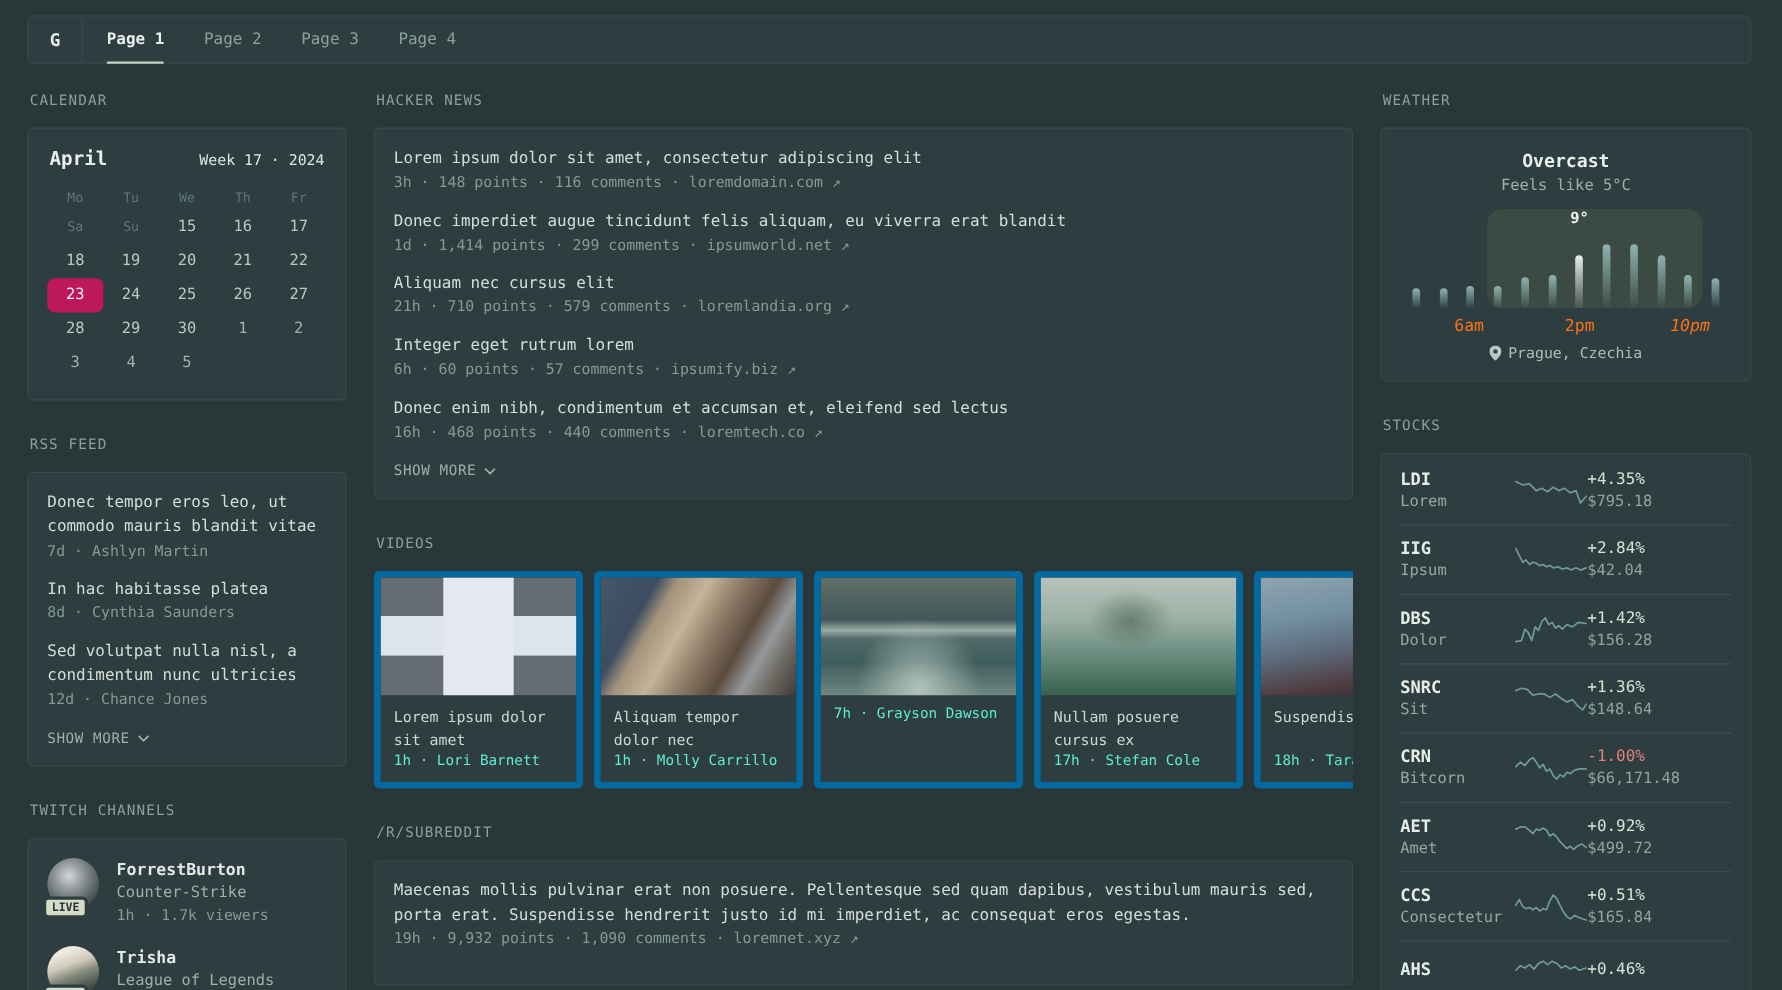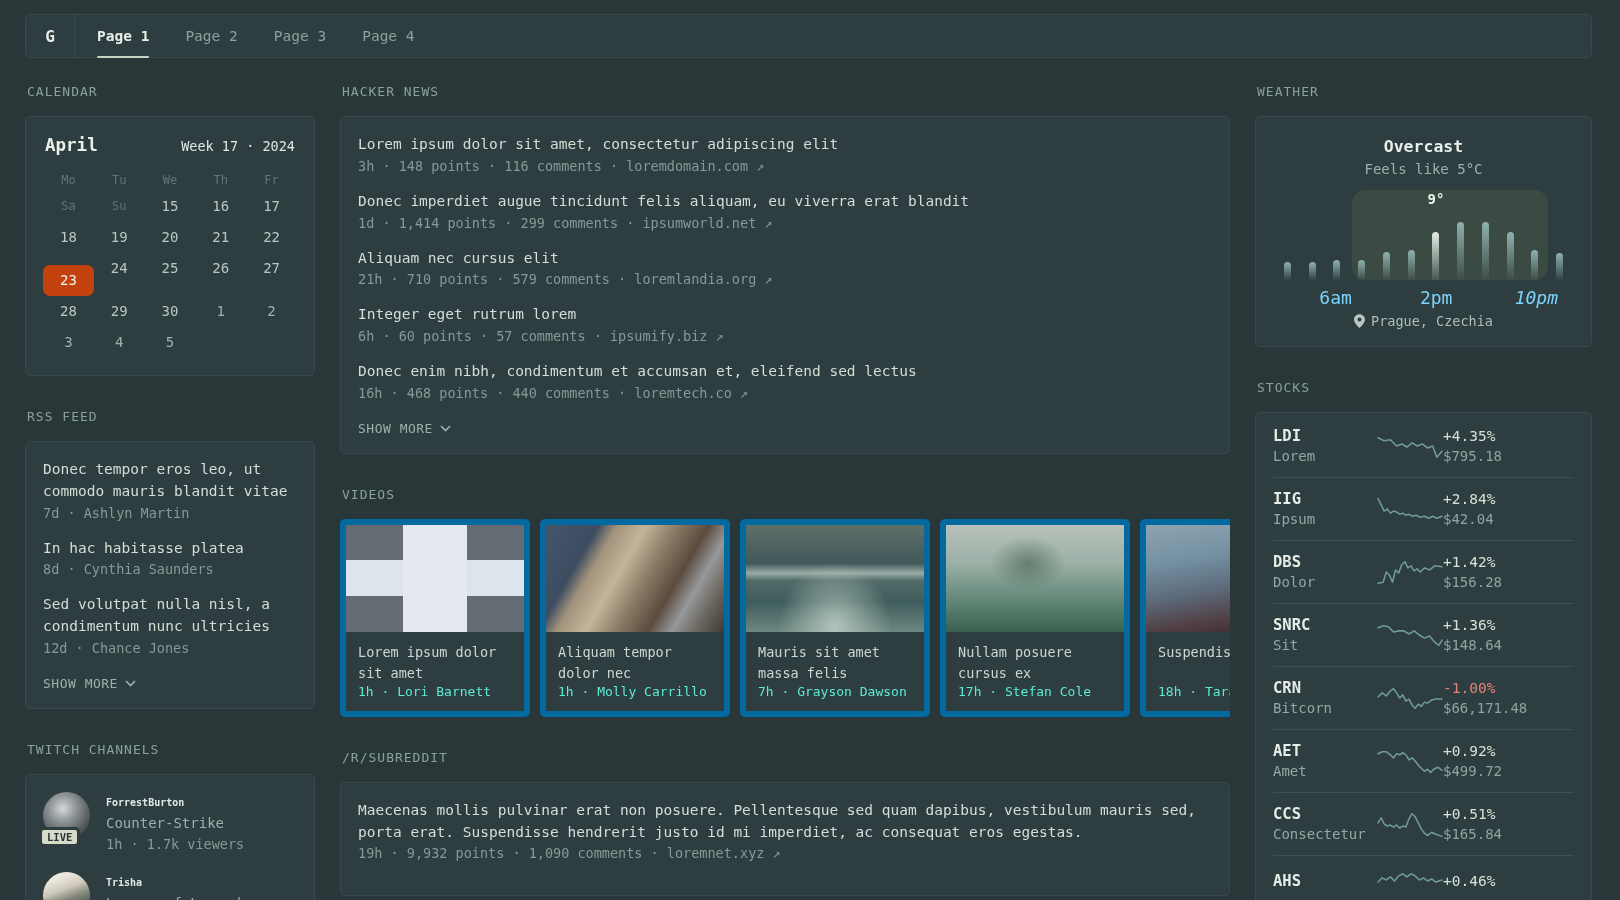--- a/index.html
+++ b/index.html
@@ -23,42 +23,42 @@
   .sec-label{font-size:13px;letter-spacing:1px;color:#8aa09c;margin:0 0 17px 2px;}
   .panel{box-sizing:border-box;background:#2e3e40;border:1px solid #3a4a4c;border-radius:5px;padding:17px;}
 
   
   .cal-head{display:flex;align-items:baseline;justify-content:space-between;margin:1px 2px 10px 2px;}
   .cal-month{font-size:17.5px;font-weight:bold;color:#e9efe9;}
   .cal-week{font-size:13.5px;color:#dfe7e0;}
   .cal-grid{display:grid;grid-template-columns:repeat(5,1fr);row-gap:0;}
   .cal-wd{font-size:12px;color:#5e7678;text-align:center;height:26px;line-height:30px;}
   .cd{font-size:14px;color:#b9c8c1;text-align:center;height:31px;line-height:31px;border-radius:7px;}
-  .cd.cal-selected{background:#c2410c;color:#eef3ee;margin-top:12px;}
+  .cd.cal-selected{background:#be185d;color:#eef3ee;}
   .cd.cal-outside{color:#a0b2ac;}
 
   
   .feed-item{margin-bottom:17px;cursor:pointer;}
   .feed-title{font-size:14.5px;line-height:1.5;color:#d4ded6;}
   .feed-meta{font-size:13.5px;color:#849a96;margin-top:2px;}
   .show-more{display:flex;align-items:center;gap:7px;font-size:13px;letter-spacing:0.5px;color:#9db0ab;
              margin-top:20px;cursor:pointer;}
   .chev{width:11px;height:7px;}
   .chev polyline{fill:none;stroke:#9db0ab;stroke-width:1.6;}
 
   
   .tw-row{display:flex;gap:16px;margin-bottom:18px;cursor:pointer;}
   .avatar{width:47px;height:47px;border-radius:50%;flex:0 0 47px;position:relative;}
   .av1{background:radial-gradient(circle at 42% 35%,#d3d7d8 0%,#8a9193 35%,#4c5456 70%,#22282a 100%);}
   .av2{background:linear-gradient(160deg,#ece8de 18%,#cfcabb 38%,#878b7e 55%,#414c44 80%);}
   .av3{background:radial-gradient(circle at 50% 42%,#ecdccb 0%,#cda88b 48%,#8d7a6b 85%);}
   .live{position:absolute;left:-4px;bottom:-8px;background:#d6dcc7;color:#273538;font-size:10.5px;font-weight:bold;
         padding:1px 5px;border-radius:5px;border:3px solid #2e3e40;}
   .live:empty{display:none;}
-  .tw-name{font-size:10px;font-weight:600;color:#e2eae3;line-height:21px;}
+  .tw-name{font-size:15px;font-weight:600;color:#e2eae3;line-height:21px;}
   .tw-game{font-size:14px;color:#9db0ab;line-height:21px;}
   .tw-meta{font-size:13.5px;color:#849a96;line-height:20px;}
 
   
   .video-row{display:flex;gap:10px;width:890px;overflow:hidden;}
   .vcard{box-sizing:border-box;flex:0 0 190px;width:190px;background:#2e3e40;border:6px solid #0369a1;
          border-radius:5px;overflow:hidden;cursor:pointer;}
   .thumb{width:100%;height:107px;}
   .t1{background-color:#646b72;
       background-image:linear-gradient(#e3e9ef,#e3e9ef),linear-gradient(#dde4eb,#dde4eb);
@@ -76,21 +76,21 @@
 
   
   .w-cond{font-size:16.5px;font-weight:600;color:#e9efe9;text-align:center;margin-top:3px;}
   .w-feels{font-size:14px;color:#9db0ab;text-align:center;margin-top:5px;}
   .w-chart{position:relative;height:90px;margin:13px 2px 0 2px;}
   .w-day{position:absolute;left:26%;width:66%;top:0;bottom:0;background:rgba(158,168,92,0.12);border-radius:14px;}
   .w-temp{position:absolute;top:1px;left:54.2%;transform:translateX(-50%);font-size:14px;font-weight:600;color:#eef3ee;}
   .w-bars{position:absolute;left:0;right:0;bottom:0;top:0;display:flex;align-items:flex-end;justify-content:space-around;}
   .wbar{width:7px;border-radius:99px 99px 0 0;background:linear-gradient(to top,rgba(143,178,176,0.03),#8fb2b0);}
   .w-hours{position:relative;height:20px;margin-top:4px;}
-  .w-hours span{position:absolute;transform:translateX(-50%);font-size:18px;color:#7dd3fc;top:3px;}
+  .w-hours span{position:absolute;transform:translateX(-50%);font-size:15px;color:#f97316;top:3px;}
   .w-h1{left:20.8%;} .w-h2{left:54.2%;} .w-h3{left:87.5%;font-style:italic;}
   .w-loc{display:flex;align-items:center;justify-content:center;gap:6px;font-size:13.5px;color:#aebdb7;margin-top:9px;}
   .pin{width:11px;height:14px;}
 
   
   .stocks-panel{padding:2px 17px;}
   .stk-row{display:flex;align-items:center;padding:11px 0;border-top:1px solid rgba(122,148,146,0.22);}
   .stk-row:first-child{border-top:none;}
   .stk-left{width:104px;}
   .stk-sym{font-size:15.5px;font-weight:600;color:#e6ece6;line-height:20px;}
@@ -270,21 +270,20 @@
           <div class="vcard">
             <div class="thumb t2"></div>
             <div class="vbody">
               <div class="vtitle">Aliquam tempor dolor nec pharetra…</div>
               <div class="vmeta">1h · Molly Carrillo</div>
             </div>
           </div>
           <div class="vcard">
             <div class="thumb t3"></div>
             <div class="vbody">
-              <div class="vtitle">Mauris sit amet massa felis</div>
               <div class="vmeta">7h · Grayson Dawson</div>
             </div>
           </div>
           <div class="vcard">
             <div class="thumb t4"></div>
             <div class="vbody">
               <div class="vtitle">Nullam posuere cursus ex</div>
               <div class="vmeta">17h · Stefan Cole</div>
             </div>
           </div>

